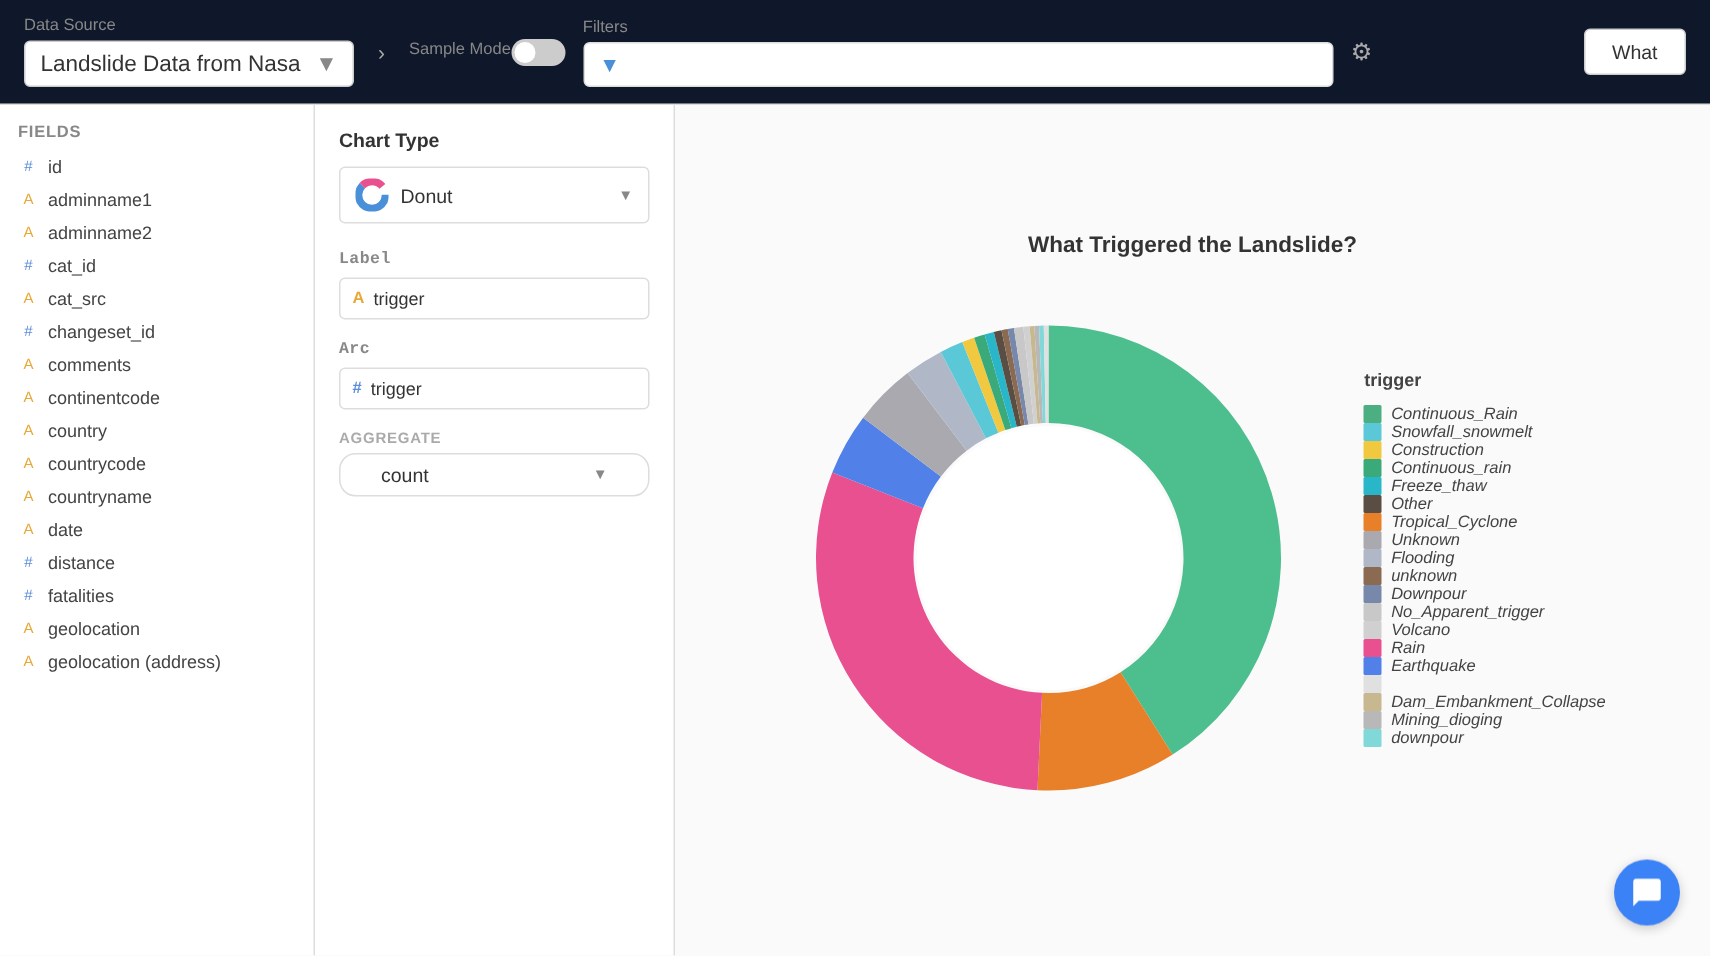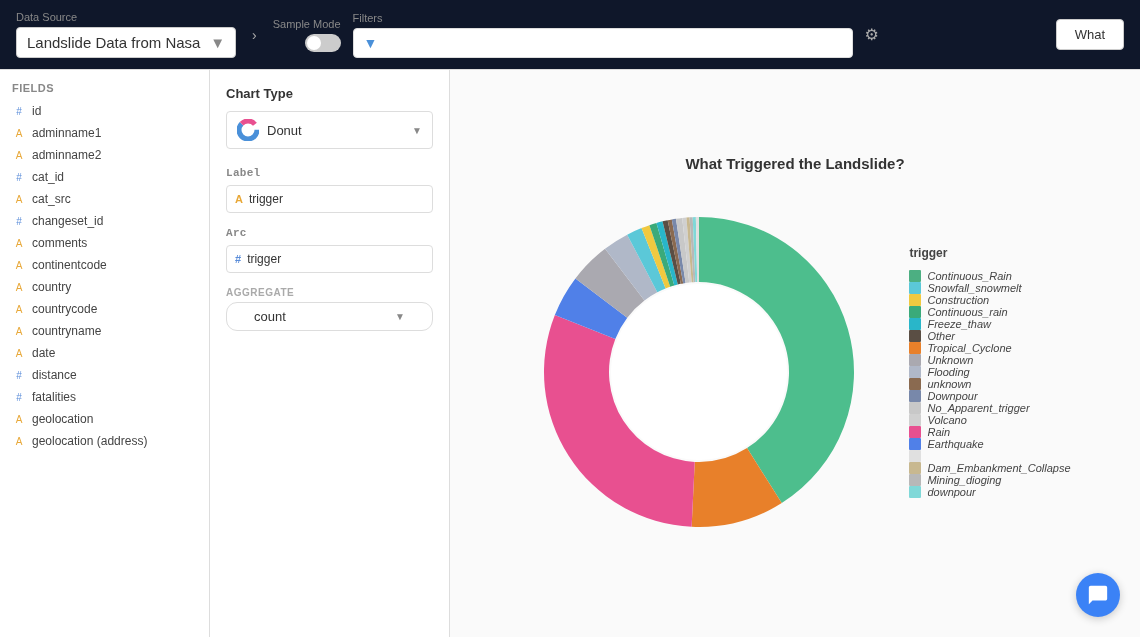--- a/index.html
+++ b/index.html
@@ -12,21 +12,21 @@
     }
     .label-small { font-size: 11px; color: #888; display: block; margin-bottom: 4px; }
     .datasource-select {
       display: flex; align-items: center; border: 1px solid #ccc; border-radius: 4px;
       background: #fff; padding: 6px 10px; min-width: 220px; cursor: pointer;
       justify-content: space-between;
     }
     .datasource-select span { font-size: 15px; }
     .chevron { font-size: 10px; color: #888; }
     .arrow-icon { color: #aaa; font-size: 14px; margin: 0 4px; }
-    .toggle-wrap { display: flex; flex-direction: column; align-items: flex-end; }
+    .toggle-wrap { display: flex; align-items: center; }
     .toggle { width: 36px; height: 18px; background: #ccc; border-radius: 9px; position: relative; cursor: pointer; }
     .toggle-knob { width: 14px; height: 14px; background: #fff; border-radius: 50%; position: absolute; top: 2px; left: 2px; transition: left 0.2s; }
     .filters-wrap { display: flex; flex-direction: column; }
     .filter-bar { display: flex; align-items: center; border: 1px solid #ddd; border-radius: 4px; background: #fff; padding: 6px 10px; min-width: 500px; }
     .filter-icon { color: #4a90d9; font-size: 14px; margin-right: 6px; }
     .apply-btn {
       background: #fff; border: 1px solid #ccc; border-radius: 4px;
       padding: 7px 18px; font-size: 13px; cursor: pointer; color: #333;
       margin-left: auto;
     }

